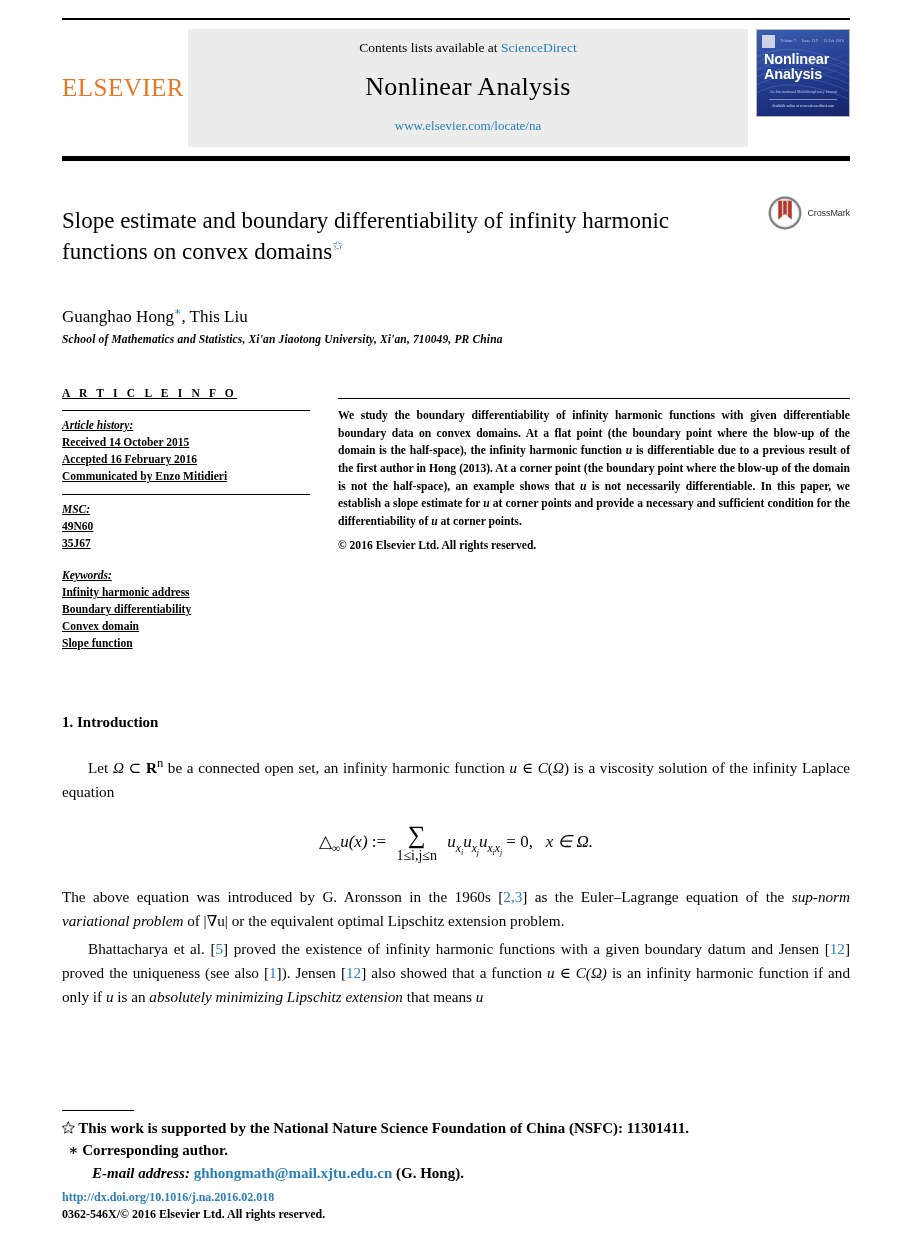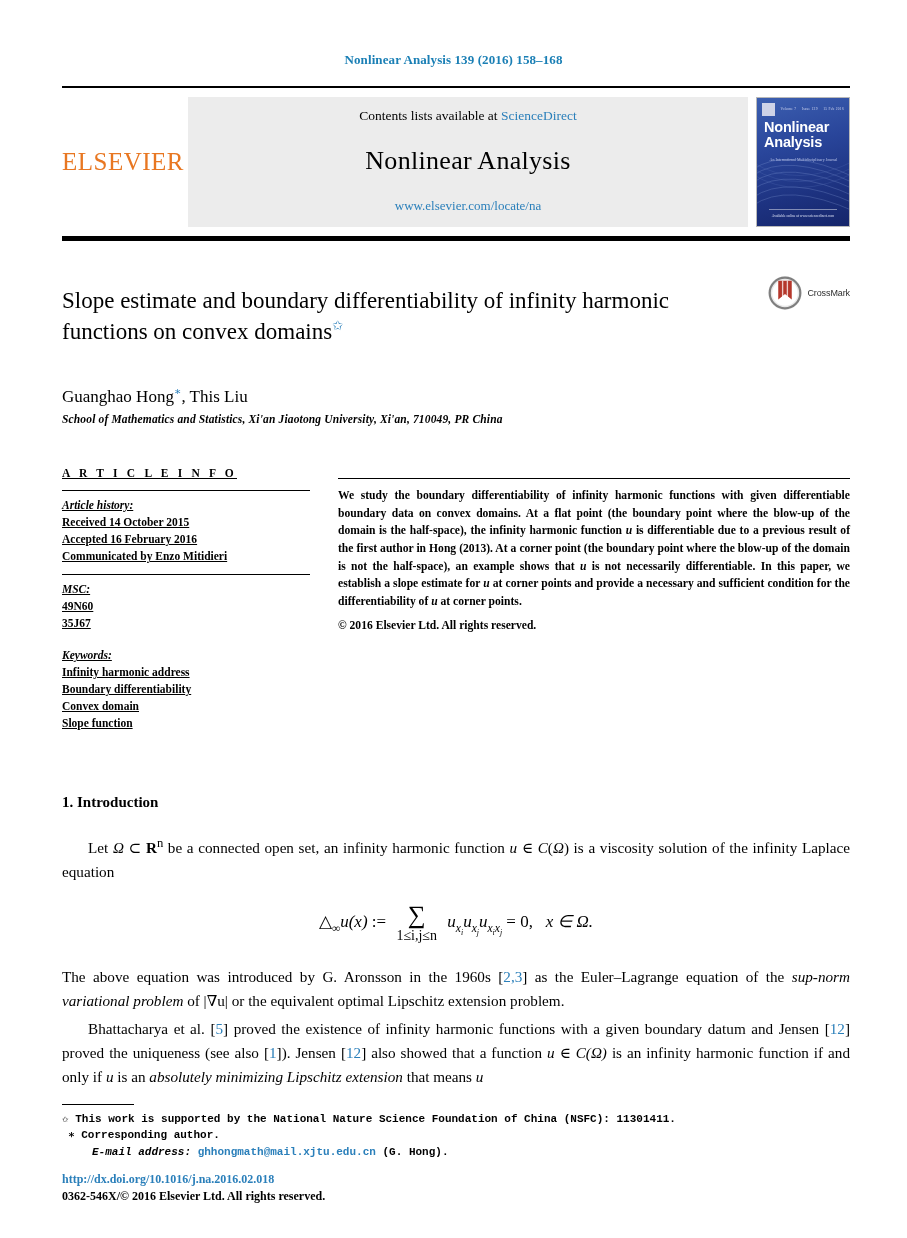--- a/index.html
+++ b/index.html
@@ -67,21 +67,21 @@
   .journal-name {
     font-size: 26px;
     letter-spacing: .3px;
   }
   .journal-url { font-size: 13px; color:#2a7fba; }
   .cover-block {
     flex: 0 0 94px;
     width: 94px;
   }
   .cover {
-    width: 94px; height: 130px;
+    width: 94px; height: 88px;
     border: 1px solid #b9b9b9;
     background: linear-gradient(165deg,#3c5fb0 0%, #29459a 38%, #1d3280 72%, #15256a 100%);
     position: relative;
     overflow: hidden;
     text-decoration: underline;
   }
   .cover .cov-top {
     position:absolute; top:4px; left:5px; right:5px; height:14px;
     display:flex; justify-content:space-between; align-items:center;
   }
@@ -215,24 +215,23 @@
   .eqn .sum-glyph { font-size: 25px; line-height: .9; }
   .eqn .sum-sub { font-size: 14px; line-height: 1.1; margin-top: 1px; }
   sub { font-size: .68em; }
   .mi { font-style: italic; }
 
   
   .footnotes {
     position: absolute;
     left: 62px;
     right: 57px;
-    bottom: 78px;
-    font-size: 11px;
+    bottom: 72px;
+    font-size: 15px;
     line-height: 1.5;
-    font-family: Liberation Mono, monospace;
   }
   .fn-rule { width: 72px; border-top: 1.3px solid #000; margin-bottom: 6px; }
   .fn { padding-left: 16px; text-indent: -16px; font-weight: bold; }
   .fn .mark { color:#000; }
   .fn .em { font-style: italic; }
   .fn a, .link { color:#2a7fba; text-decoration: none; }
 
   .bottom-block {
     position: absolute;
     left: 62px;
@@ -241,21 +240,20 @@
     line-height: 1.42;
   }
   .doi { color:#2a7fba; font-weight: bold; }
   .issn { font-weight: bold; }
 </style>
 </head>
 <body>
 
 <div class="page">
 
-  <div class="running-head">Nonlinear Analysis 139 (2016) 158–168</div>
 
   <div class="masthead">
 
     <div class="elsevier-block">
       <svg class="elsevier-tree" viewBox="0 0 108 86">
         <g stroke="#4a4a4a" stroke-width="0.7" fill="none">
           <path d="M56 84 L56 30 M56 46 Q50 38 44 34 M56 40 Q62 33 70 30 M56 56 Q49 50 42 48 M56 62 Q64 56 72 54"></path>
           <path d="M52 84 Q54 60 56 30 Q58 58 60 84" fill="#6d6d6d" stroke="none" opacity=".55"></path>
           <ellipse cx="54" cy="28" rx="40" ry="21" opacity=".75"></ellipse>
           <ellipse cx="42" cy="30" rx="26" ry="15" opacity=".5"></ellipse>

